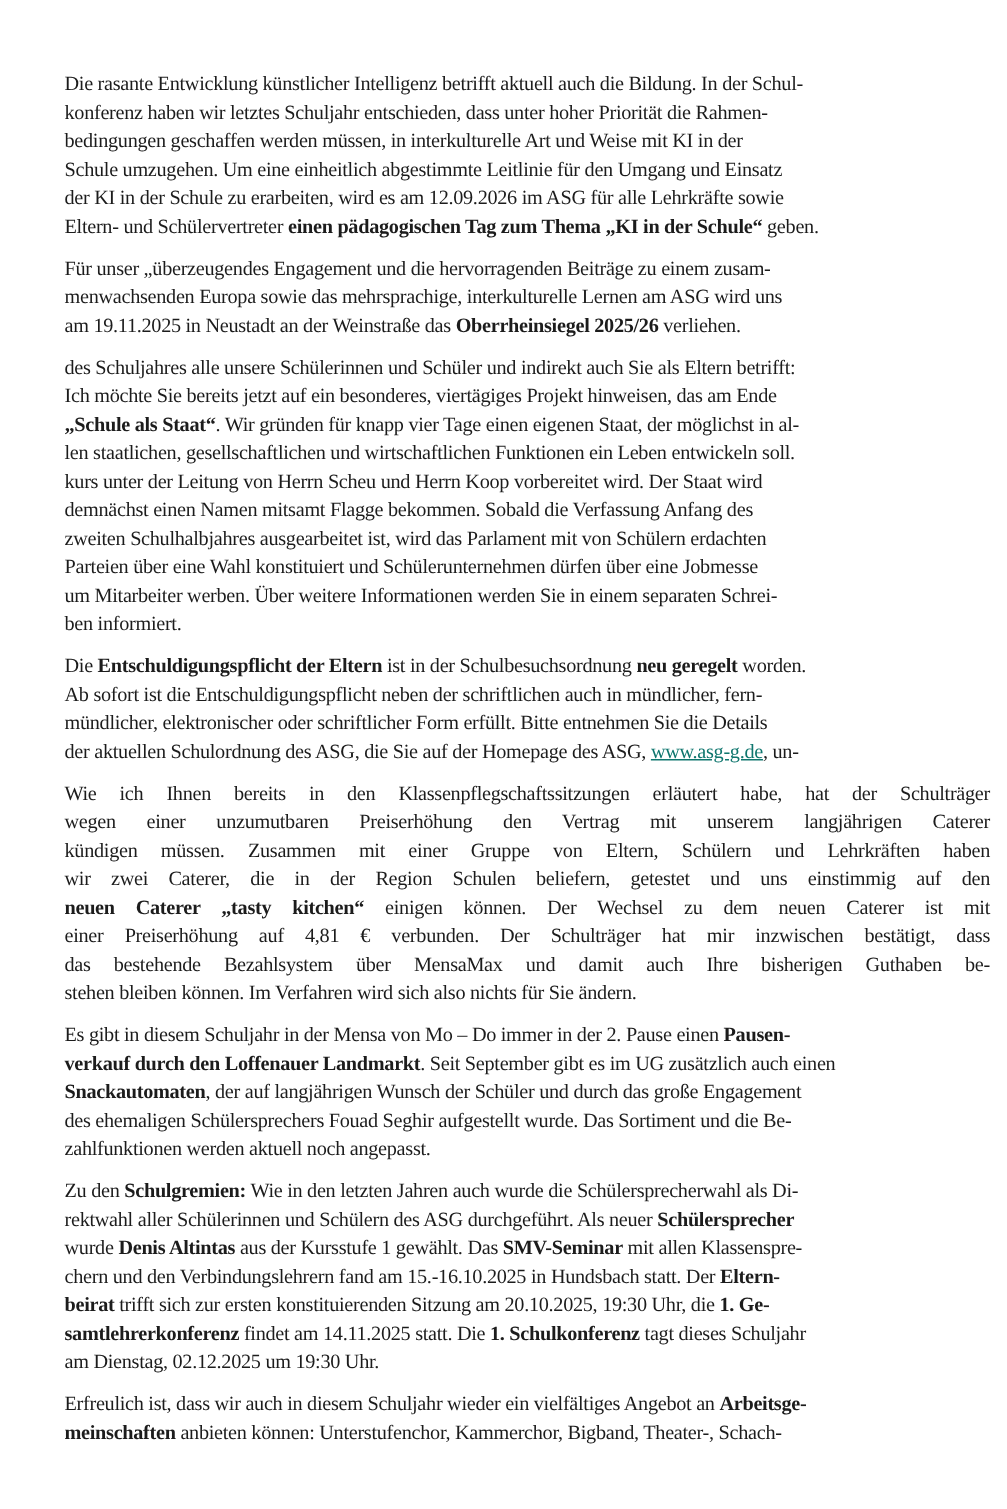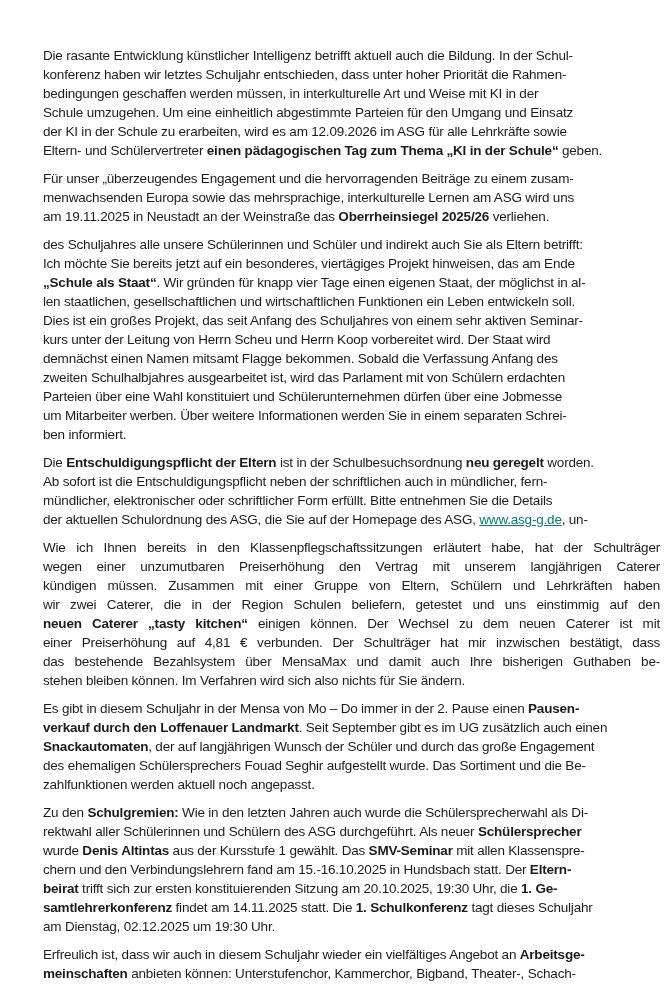--- a/index.html
+++ b/index.html
@@ -19,20 +19,21 @@
     left: 43px;
     top: 46px;
     width: 617px;
     color: #1c1c1c;
     font-size: 13.5px;
     line-height: 19px;
     letter-spacing: -0.2px;
   }
   .para {
     margin: 0 0 9px 0;
+    font-family: Liberation Serif, serif;
   }
   .line {
     white-space: nowrap;
   }
   
   .jline {
     white-space: normal;
     text-align: justify;
     text-align-last: justify;
   }
@@ -46,35 +47,34 @@
   }
 </style>
 </head>
 <body>
 
 <div class="doc-body">
     <div class="para">
       <div class="line"><span>Die rasante Entwicklung künstlicher Intelligenz betrifft aktuell auch die Bildung. In der Schul-</span></div>
       <div class="line"><span>konferenz haben wir letztes Schuljahr entschieden, dass unter hoher Priorität die Rahmen-</span></div>
       <div class="line"><span>bedingungen geschaffen werden müssen, in interkulturelle Art und Weise mit KI in der</span></div>
-      <div class="line"><span>Schule umzugehen. Um eine einheitlich abgestimmte Parteien für den Umgang und Einsatz</span></div>
+      <div class="line"><span>Schule umzugehen. Um eine einheitlich abgestimmte Leitlinie für den Umgang und Einsatz</span></div>
       <div class="line"><span>der KI in der Schule zu erarbeiten, wird es am 12.09.2026 im ASG für alle Lehrkräfte sowie</span></div>
       <div class="line"><span>Eltern- und Schülervertreter </span><span class="bold">einen pädagogischen Tag zum Thema „KI in der Schule“</span><span> geben.</span></div>
     </div>
     <div class="para">
       <div class="line"><span>Für unser „überzeugendes Engagement und die hervorragenden Beiträge zu einem zusam-</span></div>
       <div class="line"><span>menwachsenden Europa sowie das mehrsprachige, interkulturelle Lernen am ASG wird uns</span></div>
       <div class="line"><span>am 19.11.2025 in Neustadt an der Weinstraße das </span><span class="bold">Oberrheinsiegel 2025/26</span><span> verliehen.</span></div>
     </div>
     <div class="para">
       <div class="line"><span>des Schuljahres alle unsere Schülerinnen und Schüler und indirekt auch Sie als Eltern betrifft:</span></div>
       <div class="line"><span>Ich möchte Sie bereits jetzt auf ein besonderes, viertägiges Projekt hinweisen, das am Ende</span></div>
       <div class="line"><span class="bold">„Schule als Staat“</span><span>. Wir gründen für knapp vier Tage einen eigenen Staat, der möglichst in al-</span></div>
       <div class="line"><span>len staatlichen, gesellschaftlichen und wirtschaftlichen Funktionen ein Leben entwickeln soll.</span></div>
-      <div class="line"><span>Dies ist ein großes Projekt, das seit Anfang des Schuljahres von einem sehr aktiven Seminar-</span></div>
       <div class="line"><span>kurs unter der Leitung von Herrn Scheu und Herrn Koop vorbereitet wird. Der Staat wird</span></div>
       <div class="line"><span>demnächst einen Namen mitsamt Flagge bekommen. Sobald die Verfassung Anfang des</span></div>
       <div class="line"><span>zweiten Schulhalbjahres ausgearbeitet ist, wird das Parlament mit von Schülern erdachten</span></div>
       <div class="line"><span>Parteien über eine Wahl konstituiert und Schülerunternehmen dürfen über eine Jobmesse</span></div>
       <div class="line"><span>um Mitarbeiter werben. Über weitere Informationen werden Sie in einem separaten Schrei-</span></div>
       <div class="line"><span>ben informiert.</span></div>
     </div>
     <div class="para">
       <div class="line"><span>Die </span><span class="bold">Entschuldigungspflicht der Eltern</span><span> ist in der Schulbesuchsordnung </span><span class="bold">neu geregelt</span><span> worden.</span></div>
       <div class="line"><span>Ab sofort ist die Entschuldigungspflicht neben der schriftlichen auch in mündlicher, fern-</span></div>

